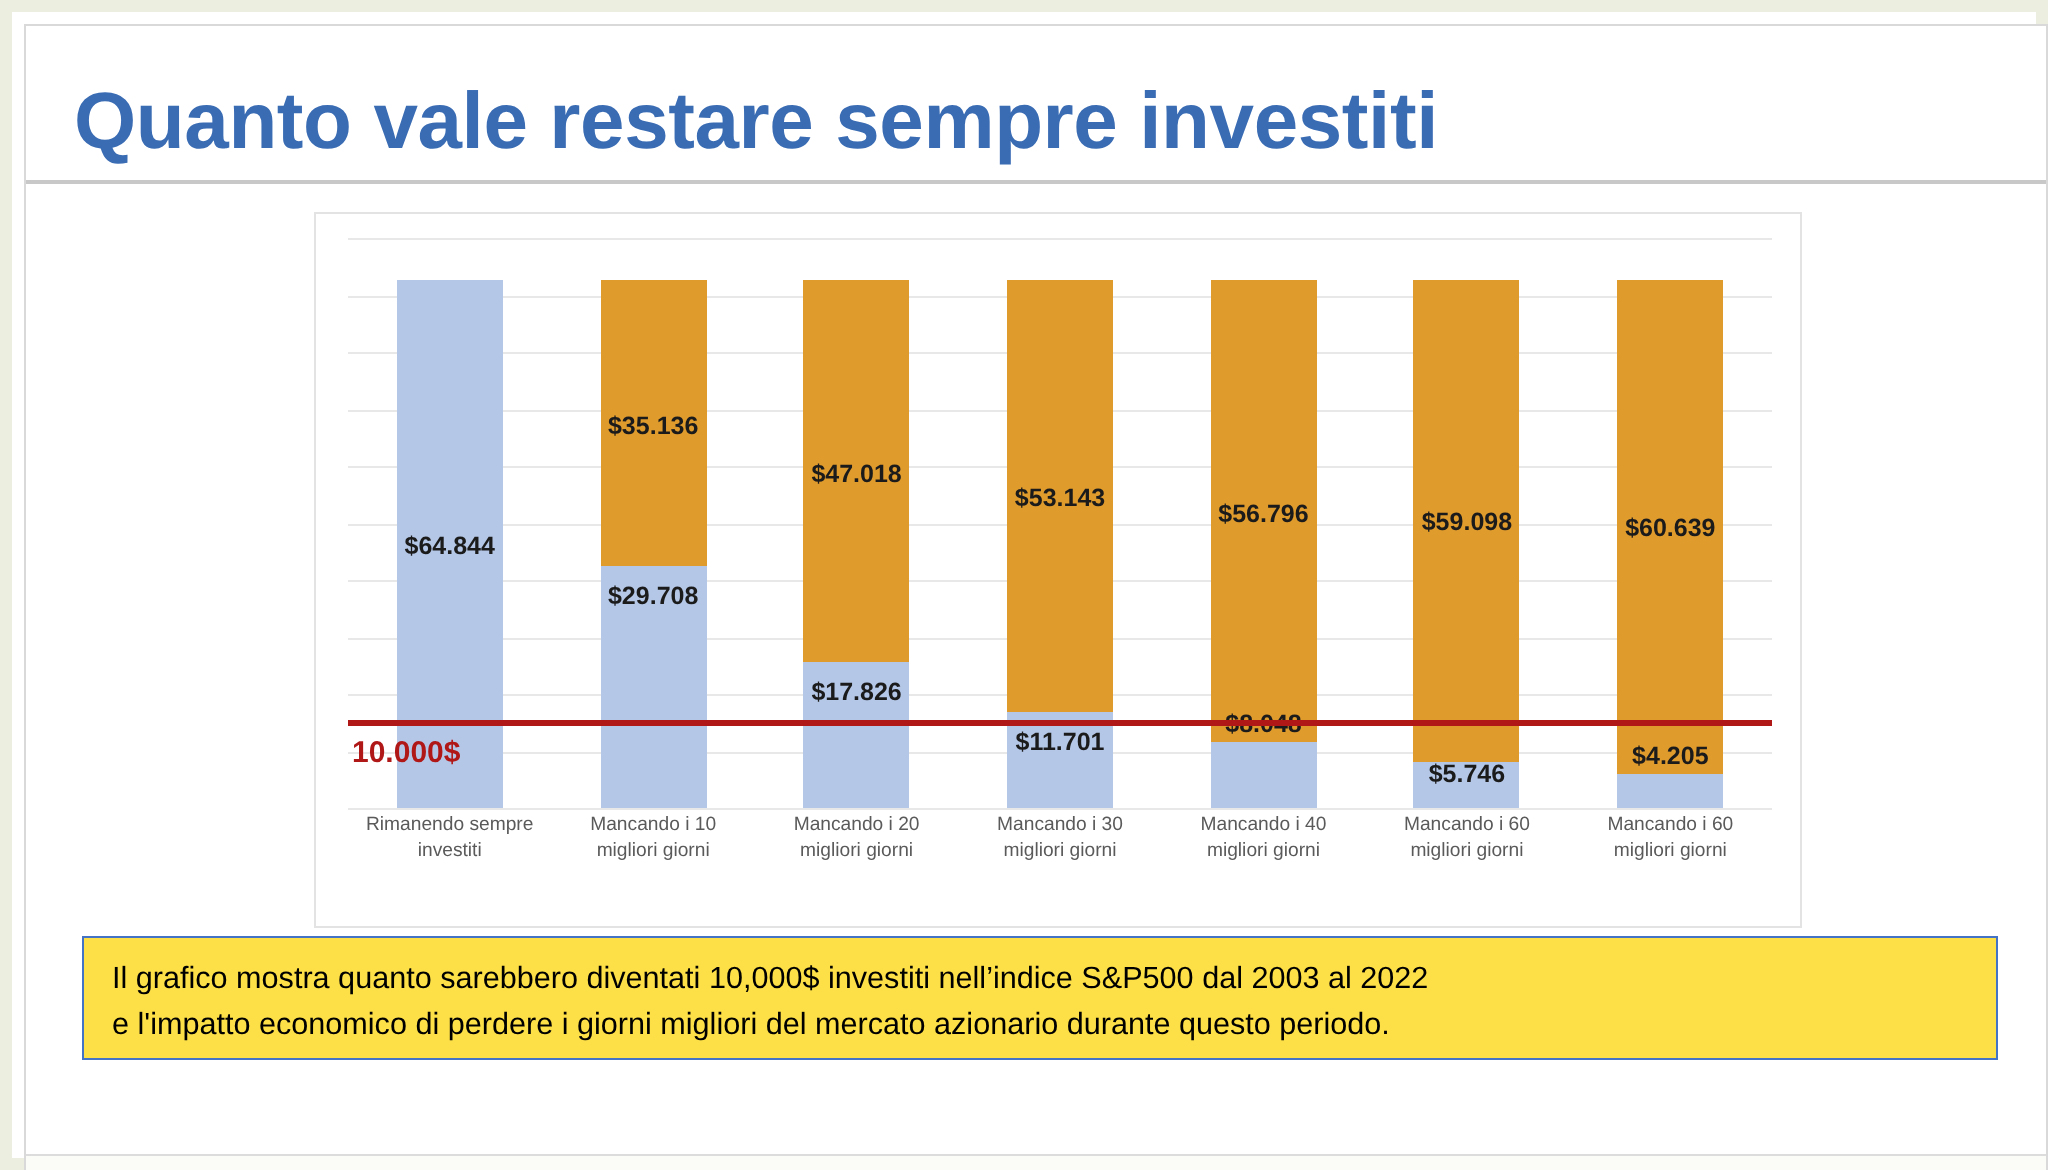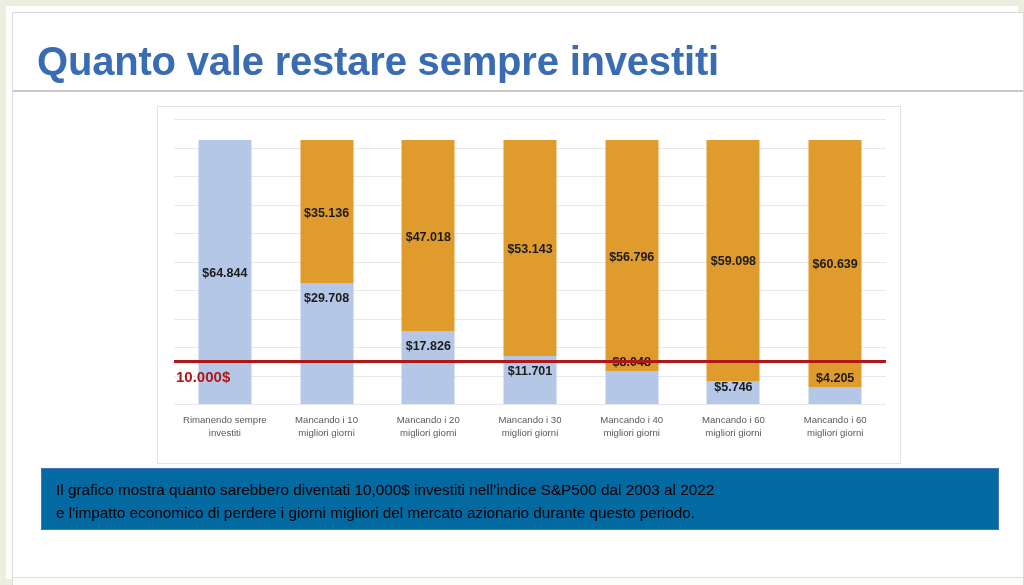--- a/index.html
+++ b/index.html
@@ -149,21 +149,20 @@
   }
 
   
   .xaxis {
     position: absolute;
     left: 16px;
     top: 299px;
     width: 712px;
     height: 40px;
     display: flex;
-    align-items: center;
   }
   .xtick {
     flex: 1 1 0;
     text-align: center;
     font-size: 9.6px;
     color: #5a5a5a;
     line-height: 13px;
     padding: 0 2px;
     box-sizing: border-box;
   }
@@ -194,21 +193,21 @@
 
   
   .caption-box {
     position: absolute;
     left: 28px;
     top: 455px;
     width: 958px;
     height: 62px;
     box-sizing: border-box;
     border: 1.5px solid #4472c4;
-    background: #0369a1;
+    background: #fde047;
     padding: 9px 14px;
   }
   .caption-line {
     font-size: 15.3px;
     color: #000000;
     line-height: 23px;
     white-space: nowrap;
   }
 
   

